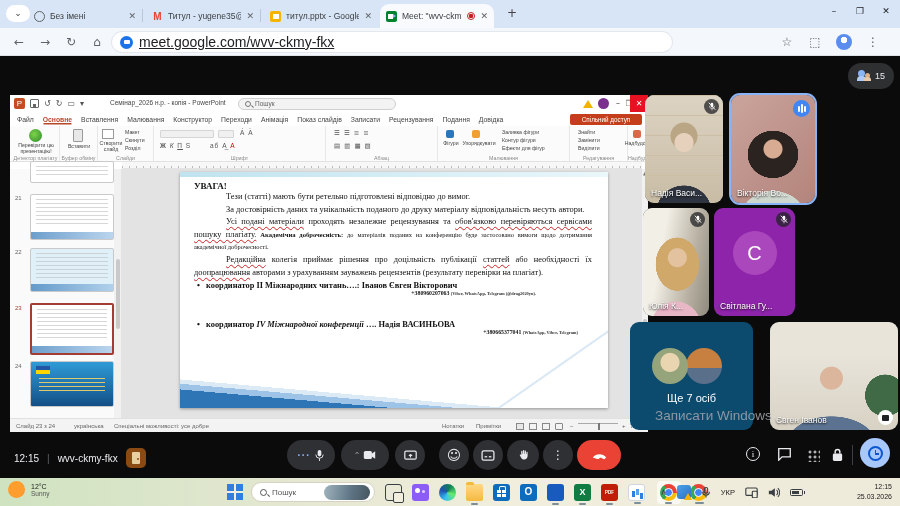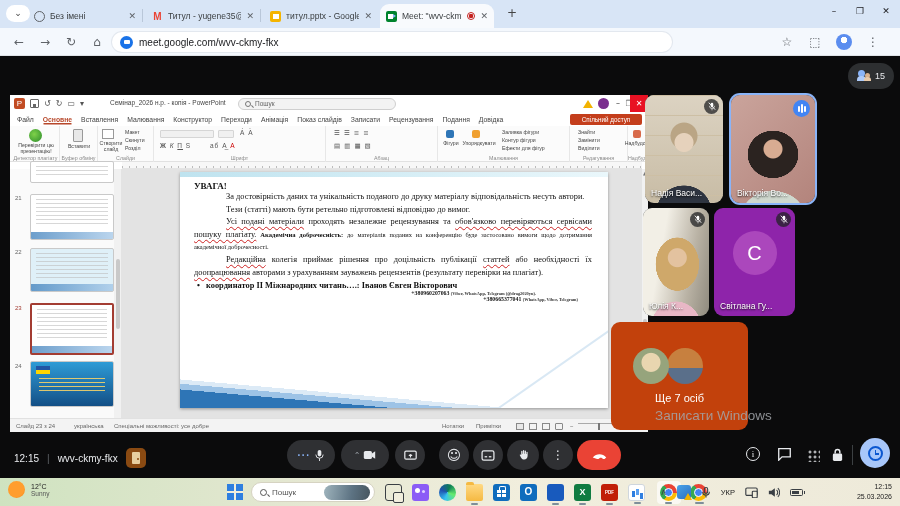--- a/index.html
+++ b/index.html
@@ -28,21 +28,21 @@
   .recdot { width:8px; height:8px; border:1.5px solid #c5221f; border-radius:50%; background:radial-gradient(#c5221f 0 2px, transparent 2.5px); flex:0 0 auto; }
   .newtab { position:absolute; left:504px; top:6px; width:16px; height:16px; color:#444; font-size:12px; text-align:center; line-height:15px; }
   .winctl { position:absolute; top:2px; color:#202124; font-size:9px; width:24px; height:18px; text-align:center; line-height:18px; }
 
   
   .toolbar { position:absolute; left:0; top:28px; width:900px; height:28px; background:#f4f8fd; border-bottom:1px solid #dfe3e8; }
   .navic { position:absolute; top:5px; color:#5f6368; font-size:12px; width:18px; height:18px; text-align:center; line-height:18px; }
   .omnibox { position:absolute; left:112px; top:32px; width:560px; height:20px; background:#fff; border-radius:10px; display:flex; align-items:center; padding:0 8px; gap:6px; box-shadow:0 0 0 1px #e3e8ef; }
   .siteinfo { width:13px; height:13px; border-radius:50%; background:#1a73e8; position:relative; flex:0 0 auto; }
   .siteinfo:after { content:""; position:absolute; left:3.5px; top:4.5px; width:6px; height:4px; background:#fff; border-radius:1px; }
-  .url { font-size:10px; color:#202124; }
+  .url { font-size:14px; color:#202124;text-decoration:underline; }
   .avatar-chrome { position:absolute; left:836px; top:34px; width:16px; height:16px; border-radius:50%; background:radial-gradient(circle at 50% 38%, #fff 0 3px, #5b8def 3.5px 100%); }
 
   
   .stage { position:absolute; left:0; top:56px; width:900px; height:422px; background:#0b0b0c; }
   .presbar { position:absolute; left:8px; top:6px; width:834px; height:28px; background:#37393c; border-radius:8px; display:flex; align-items:center; gap:8px; padding:0 9px; }
   .presavatar { width:18px; height:18px; border-radius:50%; background:radial-gradient(circle at 50% 38%, #cbb9a4 0 5px, #6b6f76 5.5px); }
   .presname { color:#e8eaed; font-size:10.5px; }
   .pplpill { position:absolute; left:848px; top:7px; width:46px; height:26px; background:#2d2f31; border-radius:13px; display:flex; align-items:center; justify-content:center; gap:4px; }
   .pplicon { width:14px; height:12px; position:relative; }
   .pplicon i { position:absolute; border-radius:50%; }
@@ -451,26 +451,27 @@
           </div>
       </div>
 
       <div class="canvas">
         <div class="slide">
           <div class="topstrip"></div>
           <div class="streak"></div>
           <div class="wave"></div>
           <div class="sbody">
             <div class="sb-h">УВАГА!</div>
+            <div class="sp">Тези (статті) мають бути ретельно підготовлені відповідно до вимог.</div>
             <div class="sp">За достовірність даних та унікальність поданого до друку матеріалу відповідальність несуть автори.</div>
-            <div class="sp">Тези (статті) мають бути ретельно підготовлені відповідно до вимог.</div>
             <div class="sp"><span class="wavy">Усі подані матеріали</span><span> проходять незалежне рецензування та </span><span class="wavy">обов'язково перевіряються сервісами пошуку плагіату.</span><span class="acad"> Академічна доброчесність: </span><span class="acads">до матеріалів поданих на конференцію буде застосовано вимоги щодо дотримання академічної доброчесності.</span></div>
             <div class="sp"><span class="wavy">Редакційна</span><span> колегія приймає рішення про доцільність публікації </span><span class="wavy">статтей</span><span> або необхідності їх </span><span class="wavy">доопрацювання</span><span> авторами з урахуванням зауважень рецензентів (результату перевірки на плагіат).</span></div>
             <div class="blt">координатор ІІ Міжнародних читань….: Іванов Євген Вікторович</div>
             <div class="phline"><span>+380960207063</span> <span class="cts" style="color:#333">(Viber, WhatsApp, Telegram (@drag2020yu).</span></div>
+            <div class="blt" style="margin-top:24px"><span>координатор </span><span class="ital">IV Міжнародної конференції</span><span> …. Надія ВАСИНЬОВА</span></div>
             <div class="phline phline2"><span>+380665377041</span> <span class="cts" style="color:#333">(WhatsApp, Viber, Telegram)</span></div>
           </div>
         </div>
       </div>
       <div class="vscroll g">
           <span class="up">▲</span>
           <div class="bar"></div>
           <span class="dn">▼</span>
         </div>
 
@@ -532,24 +533,29 @@
           <svg width="8" height="9" viewBox="0 0 12 14">
             <rect x="4" y="1" width="4" height="7" rx="2" fill="#fff"></rect>
             <path d="M2 6a4 4 0 0 0 8 0" stroke="#fff" fill="none"></path>
             <line x1="6" y1="10" x2="6" y2="13" stroke="#fff"></line>
             <line x1="1" y1="1" x2="11" y2="12" stroke="#fff" stroke-width="1.4"></line>
           </svg>
         </div>
       <span class="tname">Світлана Гу...</span>
     </div>
 
-    <div class="tile" style="left:611px;top:266px;width:137px;height:108px;background:#c2410c">
+    <div class="tile" style="left:630px;top:266px;width:123px;height:108px;background:#0c4a6e">
       <div class="morecircle mc1"></div>
       <div class="morecircle mc2"></div>
       <div class="morelabel">Ще 7 осіб</div>
+    </div>
+    <div class="tile" style="left:770px;top:266px;width:128px;height:108px">
+      <div class="ph ph-yevhen"></div>
+      <span class="tname">Євген Іванов</span>
+      <div class="pinbtn"></div>
     </div>
 
     <div class="wm1">Записати Windows</div>
     <div class="wm2">Перейдіть до розділу "Настройки", щоб активувати Windows.</div>
 
     <div class="ctlbar">
       <div class="ctl-left">
         <span>12:15</span>
         <span class="sep">|</span>
         <span>wvv-ckmy-fkx</span>

